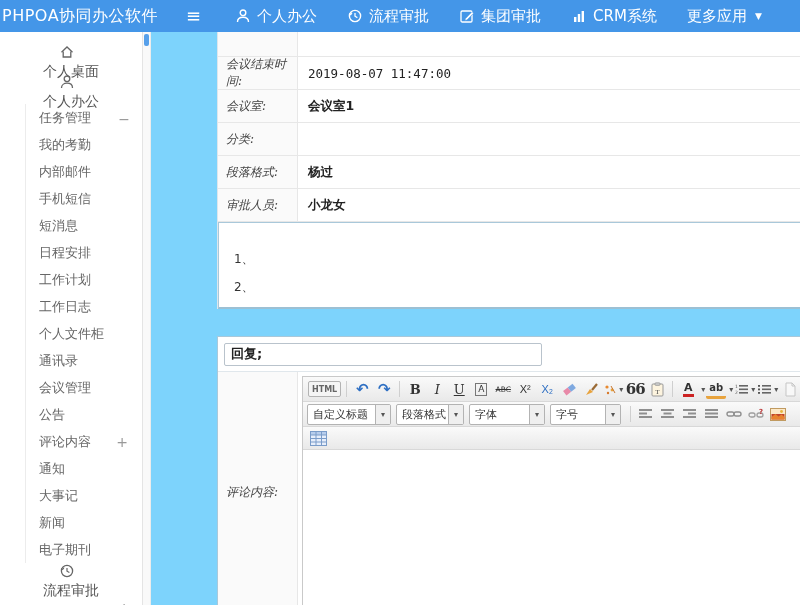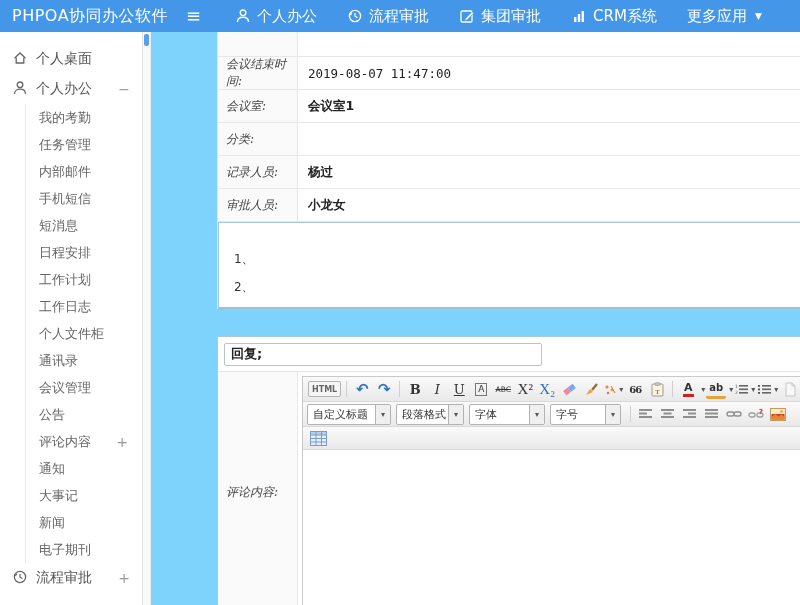--- a/index.html
+++ b/index.html
@@ -1,38 +1,38 @@
 <!DOCTYPE html>
 <html><head>
 <meta charset="utf-8">
 <style>
   * { margin:0; padding:0; box-sizing:border-box; }
   html,body { width:800px; height:605px; overflow:hidden;
     font-family:"DejaVu Sans","Liberation Sans",sans-serif; background:#f0f0f0; }
 
   
   .header { height:32px; background:#4496e8; display:flex; align-items:center; color:#fff; }
-  .logo { width:186px; padding-left:12px; font-size:16px; letter-spacing:.5px; }
+  .logo { width:186px; padding-left:2px; font-size:16px; letter-spacing:.5px; }
   .hamburger { font-size:18px; margin-right:34px; cursor:pointer; line-height:1; }
   .nav { display:flex; align-items:center; gap:30px; }
   .nav-item { display:flex; align-items:center; gap:6px; font-size:15px; cursor:pointer; }
   .nav-item svg { display:block; }
   .nav-caret { font-size:9px; margin-left:2px; }
 
   
   .body { display:flex; height:573px; }
   .sidebar { width:143px; background:#fff; border-right:1px solid #e4e4e4; padding-top:12px; flex:none; }
   .scrollstrip { width:8px; background:#f9f9f9; border-right:1px solid #ececec; flex:none; position:relative; }
   .scrollthumb { position:absolute; top:2px; left:1px; width:5px; height:12px; background:#57a0ea; border-radius:2px; }
   .main { flex:1; background:#7dd3fc; overflow:hidden; }
   .content { margin-left:66px; width:900px; }
 
   
   .side-item { height:30px; display:flex; align-items:center; padding:0 12px; color:#555;
-    font-size:14px; cursor:pointer; }
+    font-size:14px; cursor:pointer;flex-direction:column; }
   .side-item svg { margin-right:8px; flex:none; }
   .side-toggle { margin-left:auto; color:#999; font-size:14px; }
   .sub-wrap { margin-left:25px; border-left:1px solid #ececec; }
   .sub-item { height:27px; display:flex; align-items:center; padding-left:13px; padding-right:14px;
     color:#666; font-size:13px; cursor:pointer; }
 
   
   .t1 { background:#fff; border-left:1px solid #dde6ec; }
   .row { display:flex; height:33px; border-bottom:1px solid #e7e7e7; background:#fff; }
   .row.partial { height:25px; }
@@ -68,23 +68,23 @@
     margin:0 1px; border-radius:2px; cursor:pointer; color:#333; }
   .sep { width:1px; height:16px; background:#cfcfcf; margin:0 4px; }
   .html-btn { font-size:8px; font-weight:bold; color:#666; border:1px solid #b3b3b3; background:#f5f5f5;
     border-radius:2px; padding:2px 3px; min-width:0; height:16px; }
   .arr { color:#2e6fc3; font-size:15px; font-weight:bold; }
   .bld { font-weight:bold; font-family:"DejaVu Serif",serif; font-size:13px; }
   .ita { font-style:italic; font-family:"DejaVu Serif",serif; font-size:13px; }
   .und { text-decoration:underline; font-family:"DejaVu Serif",serif; font-size:13px; }
   .boxa { border:1px solid #777; font-size:9px; padding:0 2px; height:13px; display:flex; align-items:center; }
   .abc { font-size:7.5px; font-weight:normal; text-decoration:line-through; }
-  .supsub { font-size:15px; font-family:Liberation Serif, serif; }
+  .supsub { font-size:11px; font-family:Liberation Sans, sans-serif; }
   .subblue { color:#2e6fc3; }
-  .quote66 { font-family:"DejaVu Serif",serif; font-weight:bold; font-size:10px; letter-spacing:-1px; }
+  .quote66 { font-family:"DejaVu Serif",serif; font-weight:bold; font-size:15px; letter-spacing:-1px; }
   .fc { display:flex; flex-direction:column; align-items:center; line-height:1; }
   .fc .a { font-size:11px; font-weight:bold; }
   .fc .bar { width:11px; height:3px; background:#cc2222; margin-top:1px; }
   .hl { font-size:10px; font-weight:bold; color:#333; border-bottom:3px solid #e8a33d; line-height:1.1; }
   .ddc { font-size:8px; color:#555; margin-left:2px; }
   .dd { display:flex; align-items:center; height:21px; border:1px solid #b3b3b3; border-radius:2px;
     background:#fff; margin-right:5px; font-size:11px; color:#333; cursor:pointer; }
   .dd .txt { flex:1; padding-left:5px; white-space:nowrap; overflow:hidden; }
   .dd .ab { width:15px; align-self:stretch; border-left:1px solid #b3b3b3; background:#efefef;
     display:flex; align-items:center; justify-content:center; font-size:8px; color:#555; }
@@ -155,24 +155,24 @@
     <div class="side-item">
       <span><svg width="16" height="16" viewBox="0 0 16 16">
             <circle cx="8" cy="4.8" r="2.8" fill="none" stroke="#666" stroke-width="1.3"></circle>
             <path d="M2.5 14c0-3.2 2.6-4.8 5.5-4.8s5.5 1.6 5.5 4.8" fill="none" stroke="#666" stroke-width="1.3"></path>
           </svg></span>
       <span>个人办公</span>
       <span class="side-toggle">−</span>
     </div>
     <div class="sub-wrap">
       <div class="sub-item">
+          <span>任务管理</span>
+        </div>
+      <div class="sub-item">
           <span>我的考勤</span>
-        </div>
-      <div class="sub-item">
-          <span>任务管理</span>
         </div>
       <div class="sub-item">
           <span>内部邮件</span>
         </div>
       <div class="sub-item">
           <span>手机短信</span>
         </div>
       <div class="sub-item">
           <span>短消息</span>
         </div>
@@ -243,21 +243,21 @@
         </div>
         <div class="row">
           <div class="lbl">会议室:</div>
           <div class="val cnval">会议室1</div>
         </div>
         <div class="row">
           <div class="lbl">分类:</div>
           <div class="val"></div>
         </div>
         <div class="row">
-          <div class="lbl">记录人员:</div>
+          <div class="lbl">段落格式:</div>
           <div class="val cnval">杨过</div>
         </div>
         <div class="row">
           <div class="lbl">审批人员:</div>
           <div class="val cnval">小龙女</div>
         </div>
         <div class="notes-box">
           <span class="note">1、</span>
           <span class="note">2、</span>
         </div>

